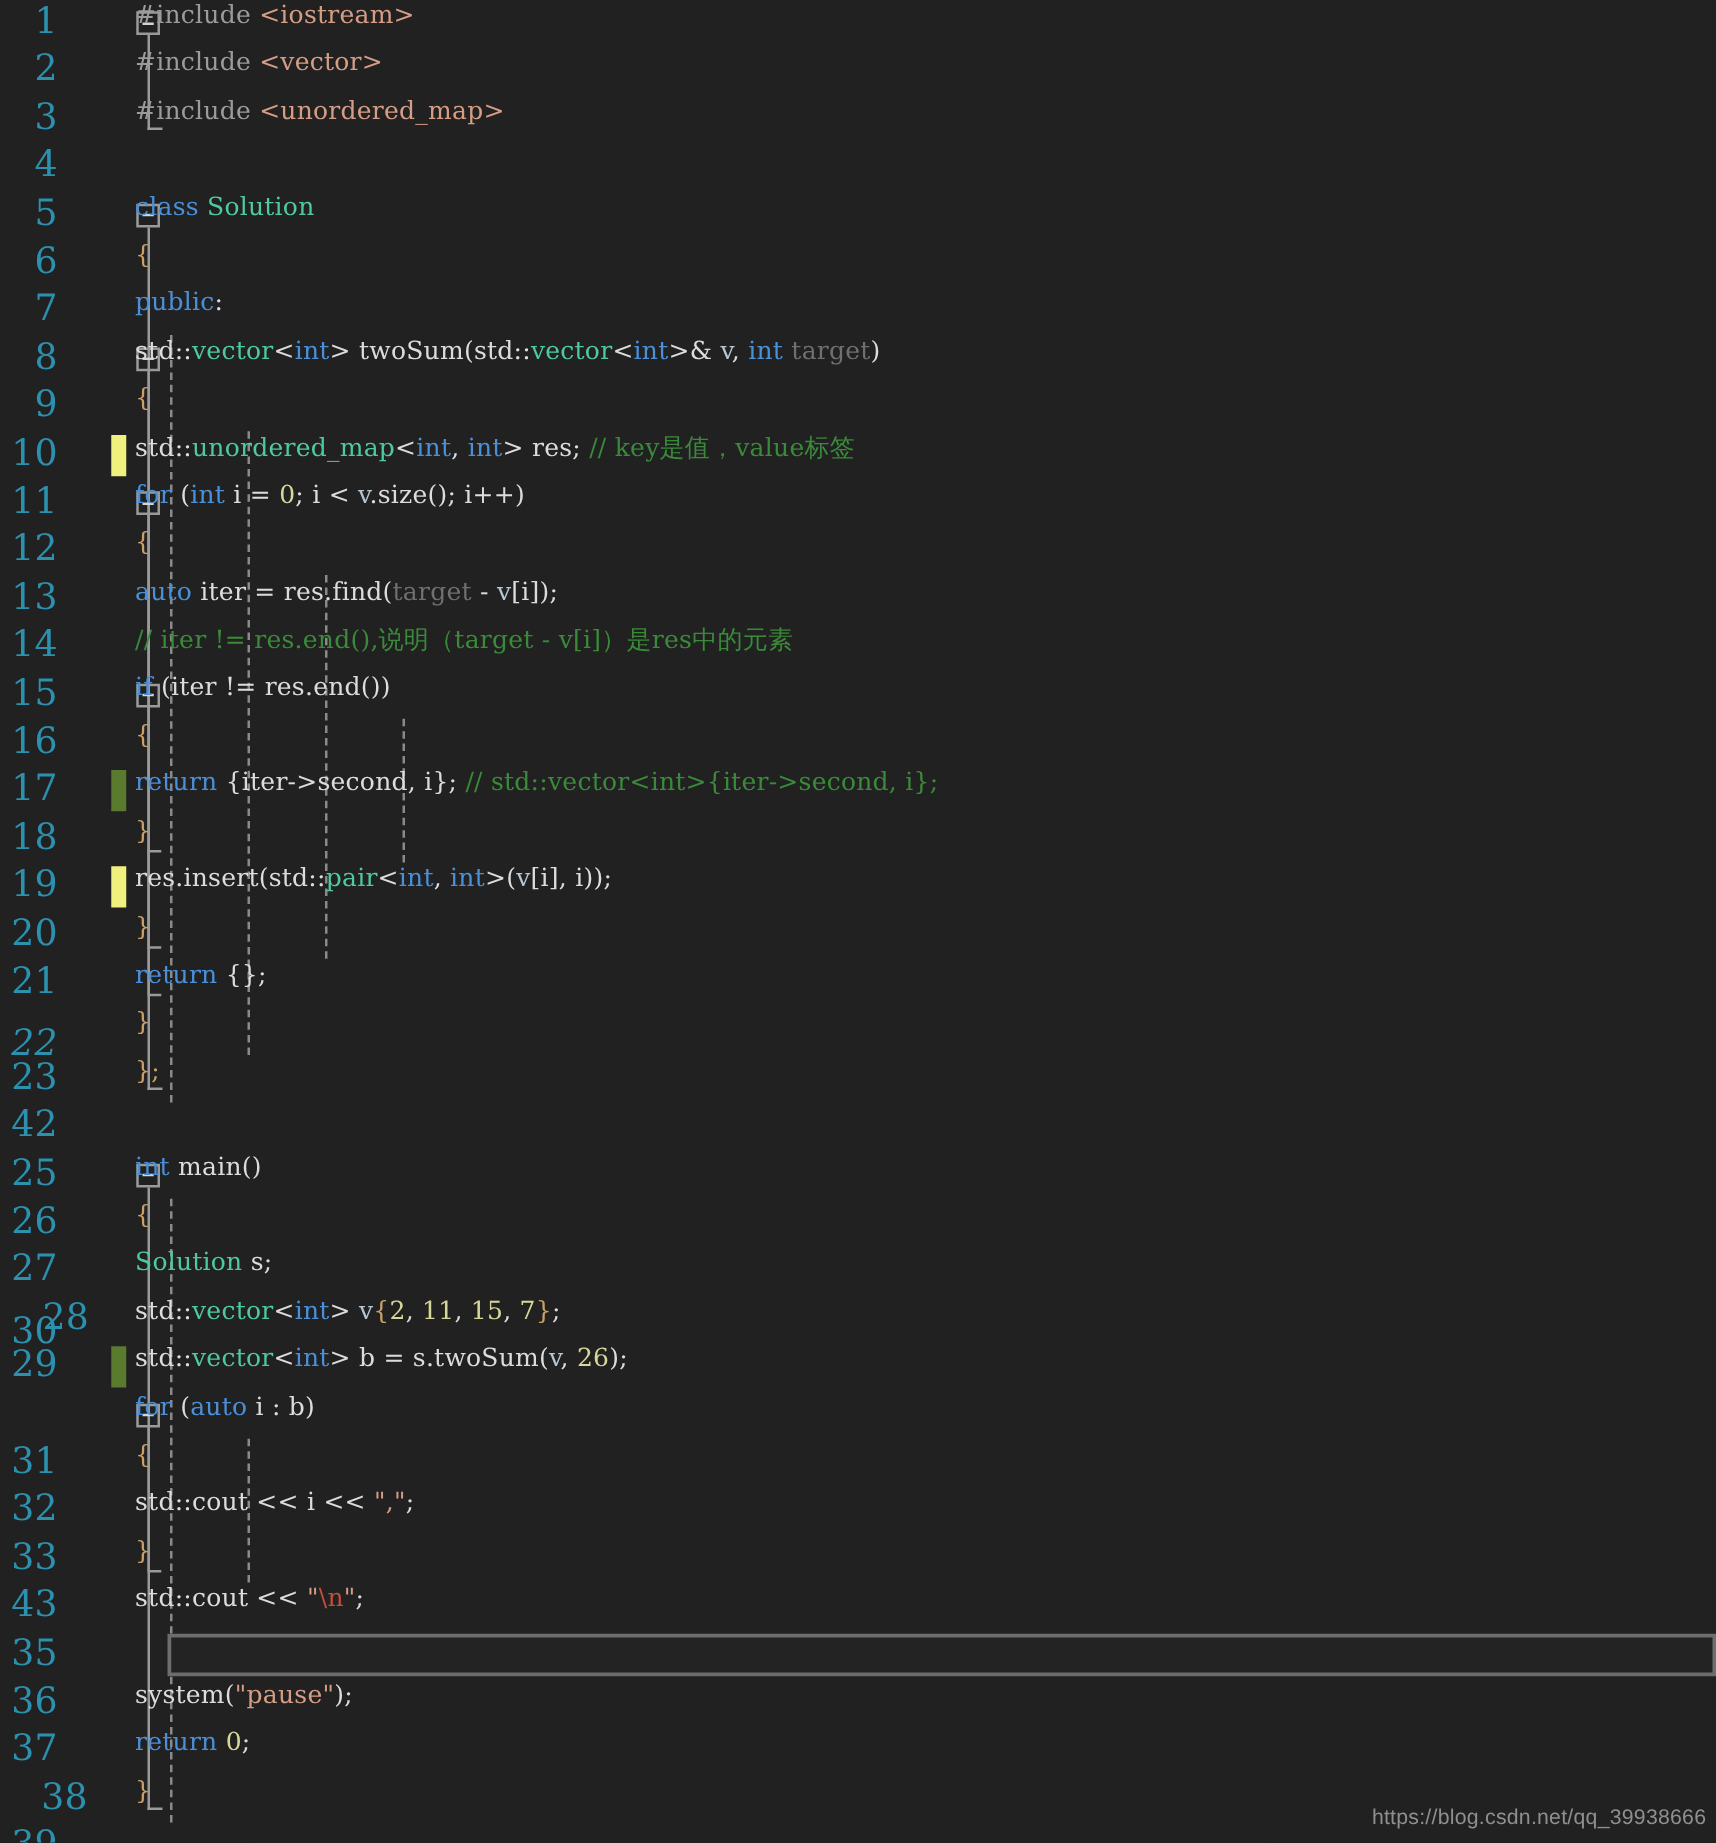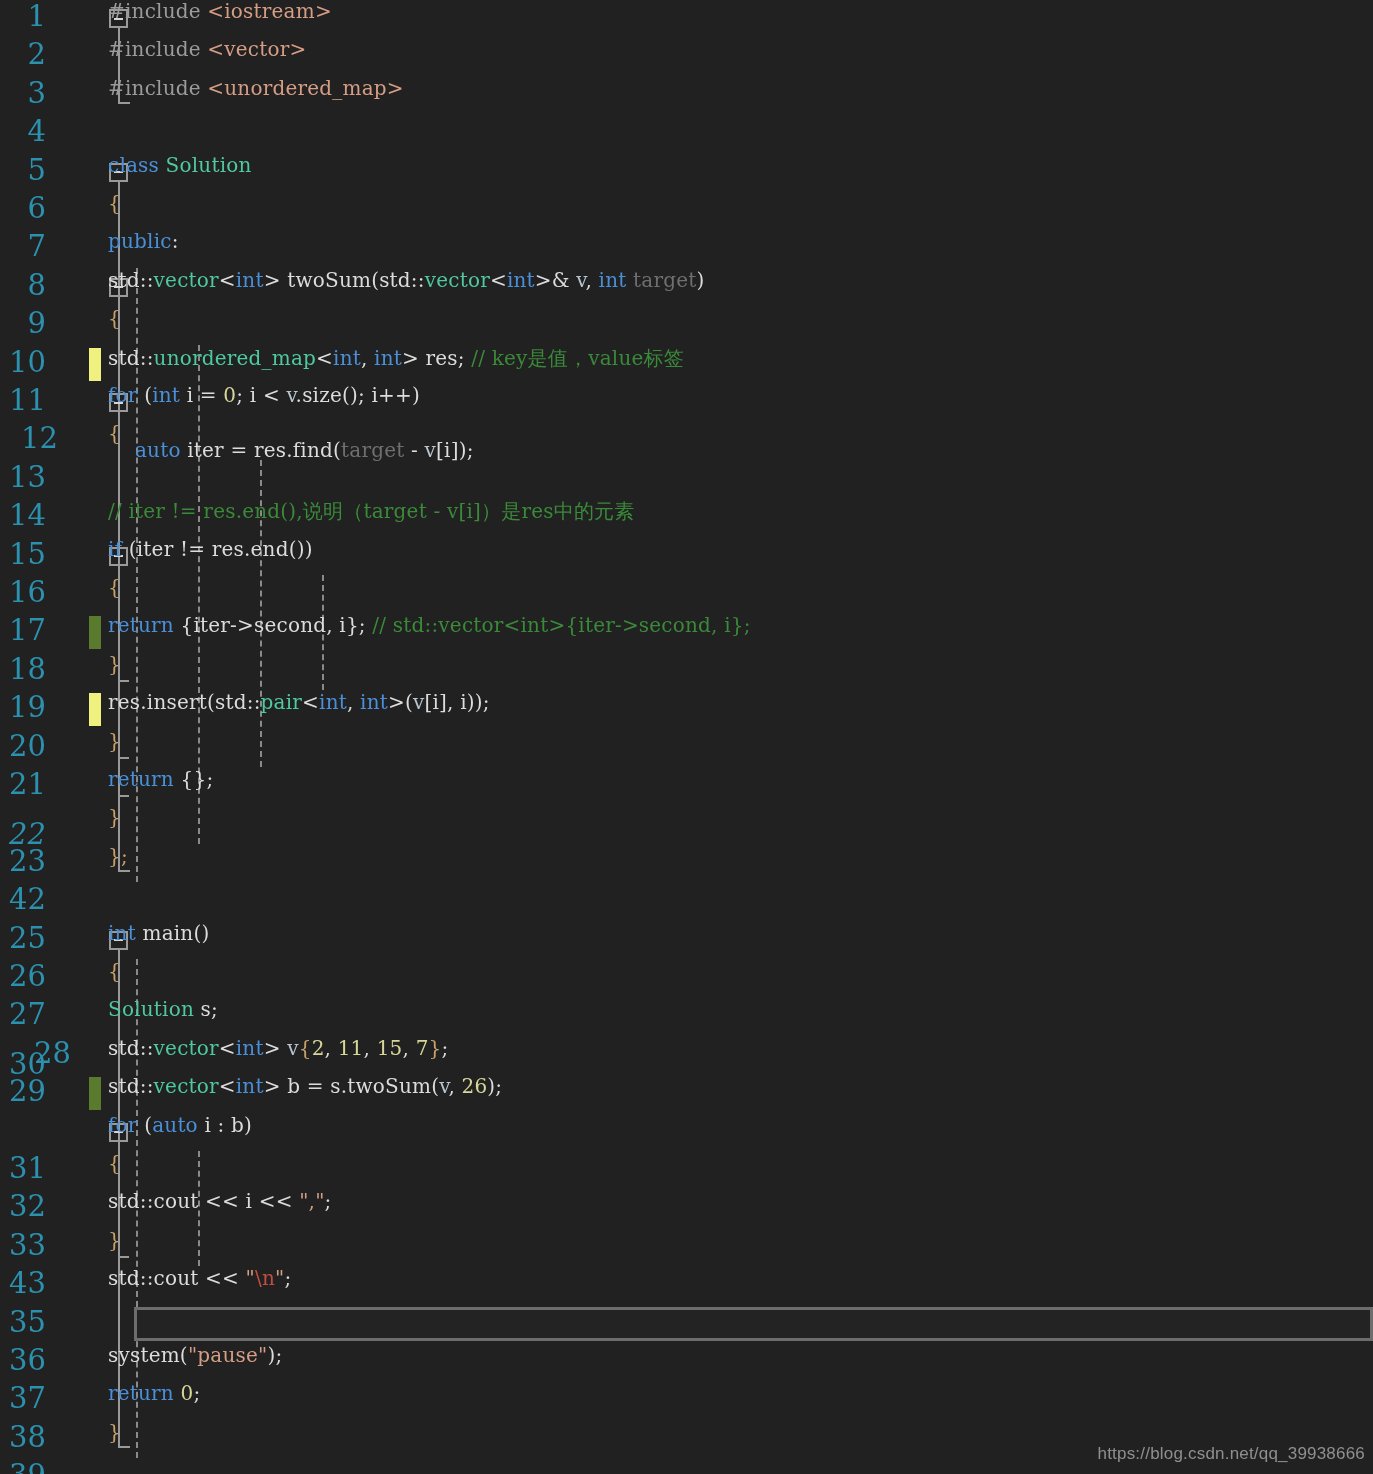--- a/index.html
+++ b/index.html
@@ -146,21 +146,21 @@
       <div class="lineno" style="top: 37.4px;">2</div>
       <div class="lineno" style="top: 75.8px;">3</div>
       <div class="lineno" style="top: 114.2px;">4</div>
       <div class="lineno" style="top: 152.6px;">5</div>
       <div class="lineno" style="top: 191px;">6</div>
       <div class="lineno" style="top: 229.4px;">7</div>
       <div class="lineno" style="top: 267.8px;">8</div>
       <div class="lineno" style="top: 306.2px;">9</div>
       <div class="lineno" style="top: 344.6px;">10</div>
       <div class="lineno" style="top: 383px;">11</div>
-      <div class="lineno" style="top: 421.4px; padding-left: 12px;">12</div>
+      <div class="lineno" style="top: 421.4px;">12</div>
       <div class="lineno" style="top: 459.8px;">13</div>
       <div class="lineno" style="top: 498.2px;">14</div>
       <div class="lineno" style="top: 536.6px;">15</div>
       <div class="lineno" style="top: 575px;">16</div>
       <div class="lineno" style="top: 613.4px;">17</div>
       <div class="lineno" style="top: 651.8px;">18</div>
       <div class="lineno" style="top: 690.2px;">19</div>
       <div class="lineno" style="top: 728.6px;">20</div>
       <div class="lineno" style="top: 767px;">21</div>
       <div class="lineno" style="top: 817px; font-style: italic;">22</div>
@@ -172,21 +172,21 @@
       <div class="lineno" style="top: 1035.8px; padding-left: 25px;">28</div>
       <div class="lineno" style="top: 1074.2px;">29</div>
       <div class="lineno" style="top: 1047px;">30</div>
       <div class="lineno" style="top: 1151px;">31</div>
       <div class="lineno" style="top: 1189.4px;">32</div>
       <div class="lineno" style="top: 1227.8px;">33</div>
       <div class="lineno" style="top: 1266.2px;">43</div>
       <div class="lineno" style="top: 1304.6px;">35</div>
       <div class="lineno" style="top: 1343px;">36</div>
       <div class="lineno" style="top: 1381.4px;">37</div>
-      <div class="lineno" style="top: 1419.8px;">38</div>
+      <div class="lineno" style="top: 1419.8px; padding-left: 24px;">38</div>
       <div class="lineno" style="top: 1458.2px;">39</div>
     </div>
 
   <div id="changebars">
       <div class="chg yellow" style="top: 347.6px; background: rgb(240, 240, 126);"></div>
       <div class="chg green" style="top: 616.4px; background: rgb(90, 122, 46);"></div>
       <div class="chg yellow" style="top: 693.2px; background: rgb(240, 240, 126);"></div>
       <div class="chg green" style="top: 1077.2px; background: rgb(90, 122, 46);"></div>
     </div>
 
@@ -225,21 +225,21 @@
       <div class="code" style="top: 75.8px;"><span class="t-pp">#include </span><span class="t-ppstr">&lt;unordered_map&gt;</span></div>
       <div class="code" style="top: 114.2px;"></div>
       <div class="code" style="top: 152.6px;"><span class="t-kw">class </span><span class="t-type">Solution</span></div>
       <div class="code" style="top: 191px;"><span class="t-brace">{</span></div>
       <div class="code" style="top: 229.4px;"><span class="t-kw">public</span><span class="t-plain">:</span></div>
       <div class="code" style="top: 267.8px;"><span class="t-plain">    std::</span><span class="t-type">vector</span><span class="t-plain">&lt;</span><span class="t-kw">int</span><span class="t-plain">&gt; twoSum(std::</span><span class="t-type">vector</span><span class="t-plain">&lt;</span><span class="t-kw">int</span><span class="t-plain">&gt;&amp; </span><span class="t-var">v</span><span class="t-plain">, </span><span class="t-kw">int</span><span class="t-plain"> </span><span class="t-dim">target</span><span class="t-plain">)</span></div>
       <div class="code" style="top: 306.2px;"><span class="t-brace">    {</span></div>
       <div class="code" style="top: 344.6px;"><span class="t-plain">        std::</span><span class="t-type">unordered_map</span><span class="t-plain">&lt;</span><span class="t-kw">int</span><span class="t-plain">, </span><span class="t-kw">int</span><span class="t-plain">&gt; res; </span><span class="t-cmt">// key是值，value标签</span></div>
       <div class="code" style="top: 383px;"><span class="t-plain">        </span><span class="t-kw">for</span><span class="t-plain"> (</span><span class="t-kw">int</span><span class="t-plain"> i = </span><span class="t-num">0</span><span class="t-plain">; i &lt; </span><span class="t-var">v</span><span class="t-plain">.size(); i++)</span></div>
       <div class="code" style="top: 421.4px;"><span class="t-brace">        {</span></div>
-      <div class="code" style="top: 438px; margin-left: 27px;"><span class="t-plain">            </span><span class="t-kw">auto</span><span class="t-plain"> iter = res.find(</span><span class="t-dim">target</span><span class="t-plain"> - </span><span class="t-var">v</span><span class="t-plain">[i]);</span></div>
+      <div class="code" style="top: 461px;"><span class="t-plain">            </span><span class="t-kw">auto</span><span class="t-plain"> iter = res.find(</span><span class="t-dim">target</span><span class="t-plain"> - </span><span class="t-var">v</span><span class="t-plain">[i]);</span></div>
       <div class="code" style="top: 498.2px;"><span class="t-cmt">            // iter != res.end(),说明（target - v[i]）是res中的元素</span></div>
       <div class="code" style="top: 536.6px;"><span class="t-plain">            </span><span class="t-kw">if</span><span class="t-plain"> (iter != res.end())</span></div>
       <div class="code" style="top: 575px;"><span class="t-brace">            {</span></div>
       <div class="code" style="top: 613.4px;"><span class="t-plain">                </span><span class="t-kw">return</span><span class="t-plain"> {iter-&gt;second, i}; </span><span class="t-cmt">// std::vector&lt;int&gt;{iter-&gt;second, i};</span></div>
       <div class="code" style="top: 651.8px;"><span class="t-brace">            }</span></div>
       <div class="code" style="top: 690.2px;"><span class="t-plain">            res.insert(std::</span><span class="t-type">pair</span><span class="t-plain">&lt;</span><span class="t-kw">int</span><span class="t-plain">, </span><span class="t-kw">int</span><span class="t-plain">&gt;(</span><span class="t-var">v</span><span class="t-plain">[i], i));</span></div>
       <div class="code" style="top: 728.6px;"><span class="t-brace">        }</span></div>
       <div class="code" style="top: 767px;"><span class="t-plain">        </span><span class="t-kw">return</span><span class="t-plain"> {};</span></div>
       <div class="code" style="top: 805.4px;"><span class="t-brace">    }</span></div>
       <div class="code" style="top: 843.8px;"><span class="t-brace">};</span></div>

